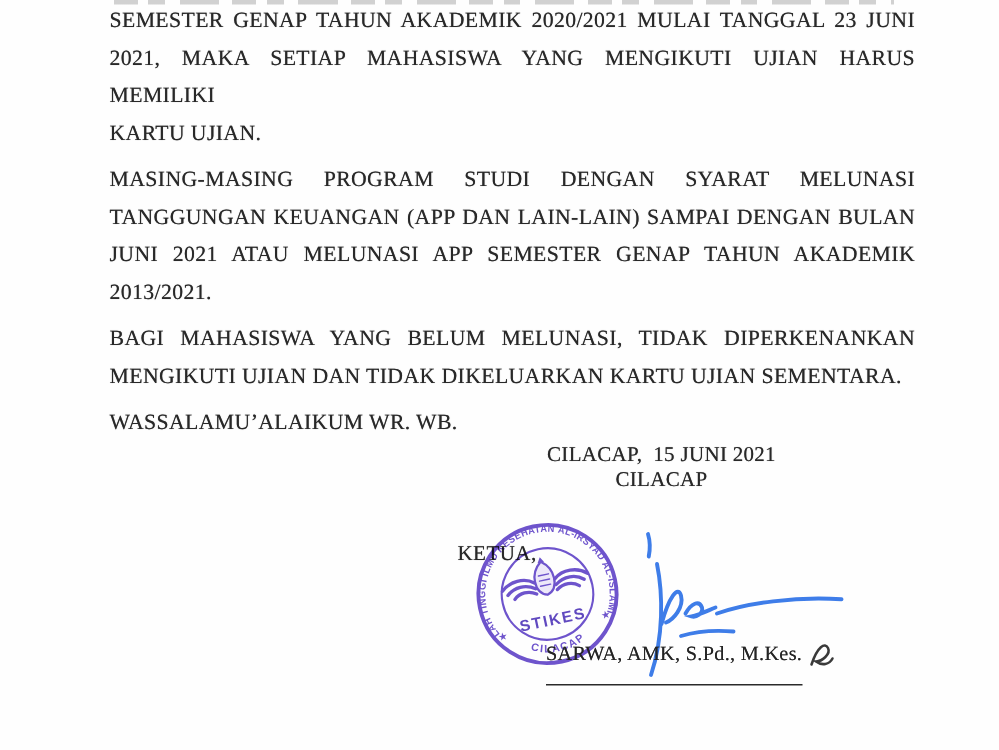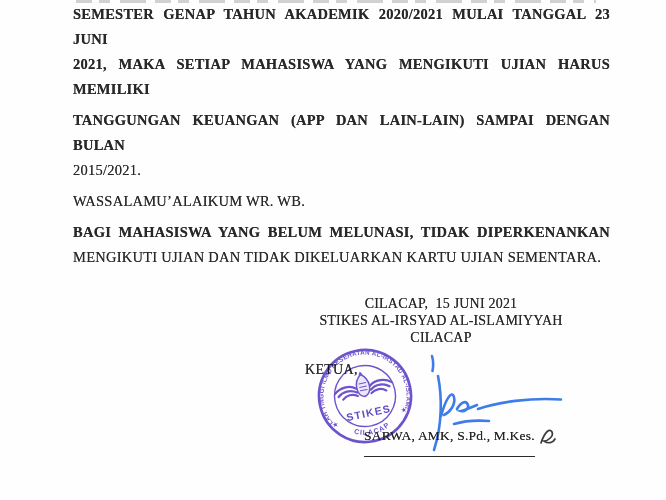--- a/index.html
+++ b/index.html
@@ -16,21 +16,21 @@
       #9a9a9a 0 16px,transparent 16px 23px,
       #9a9a9a 23px 34px,transparent 34px 44px,
       #9a9a9a 44px 70px,transparent 70px 79px);
   }
   .doc{
     position:absolute;left:73px;top:2px;width:537px;
     color:#282828;font-size:14.5px;letter-spacing:.25px;
     text-shadow:0 0 .45px rgba(40,40,40,.75);
   }
   .para{margin:0 0 6px 0;}
-  .jline{line-height:25px;text-align:justify;text-align-last:justify;white-space:normal;font-weight:bold;}
+  .jline{line-height:25px;text-align:justify;text-align-last:justify;white-space:normal;}
   .lline{line-height:25px;text-align:left;}
   .closing{
     position:absolute;left:305px;top:295px;width:272px;text-align:center;
     color:#282828;font-size:14px;line-height:17px;letter-spacing:.2px;
     text-shadow:0 0 .45px rgba(40,40,40,.75);
   }
   .closing div{white-space:pre;}
   .ketua{
     position:absolute;left:305px;top:362px;width:272px;text-align:left;
     color:#282828;font-size:14px;letter-spacing:.3px;
@@ -55,37 +55,39 @@
 <body>
 
 <div class="page">
 
   <div class="top-frag"></div>
 
   <div class="doc">
     <div class="para">
       <div class="jline">SEMESTER GENAP TAHUN AKADEMIK 2020/2021 MULAI TANGGAL 23 JUNI</div>
       <div class="jline">2021, MAKA SETIAP MAHASISWA YANG MENGIKUTI UJIAN HARUS MEMILIKI</div>
+      <div class="lline">KARTU UJIAN.</div>
     </div>
     <div class="para">
+      <div class="jline">MASING-MASING PROGRAM STUDI DENGAN SYARAT MELUNASI</div>
       <div class="jline">TANGGUNGAN KEUANGAN (APP DAN LAIN-LAIN) SAMPAI DENGAN BULAN</div>
-      <div class="lline">2015/2021.</div>
-    </div>
-    <div class="para">
-      <div class="lline">WASSALAMU’ALAIKUM WR. WB.</div>
+      <div class="jline">JUNI 2021 ATAU MELUNASI APP SEMESTER GENAP TAHUN AKADEMIK</div>
+      <div class="lline">2013/2021.</div>
     </div>
     <div class="para">
       <div class="jline">BAGI MAHASISWA YANG BELUM MELUNASI, TIDAK DIPERKENANKAN</div>
       <div class="lline">MENGIKUTI UJIAN DAN TIDAK DIKELUARKAN KARTU UJIAN SEMENTARA.</div>
     </div>
+    <div class="para">
+      <div class="lline">WASSALAMU’ALAIKUM WR. WB.</div>
+    </div>
   </div>
 
   <div class="closing">
     <div>CILACAP,  15 JUNI 2021</div>
-    <div>STIKES AL-IRSYAD AL-ISLAMIYYAH</div>
     <div>CILACAP</div>
   </div>
 
   <div class="ketua">KETUA,</div>
 
   <svg class="stamp" width="144" height="144" viewBox="-72 -72 144 144">
     <g transform="rotate(-12)" fill="none" stroke="#5a3cc6">
       <circle r="46" stroke-width="2.6"></circle>
       <circle r="30.5" stroke-width="1.4"></circle>
       <defs>

